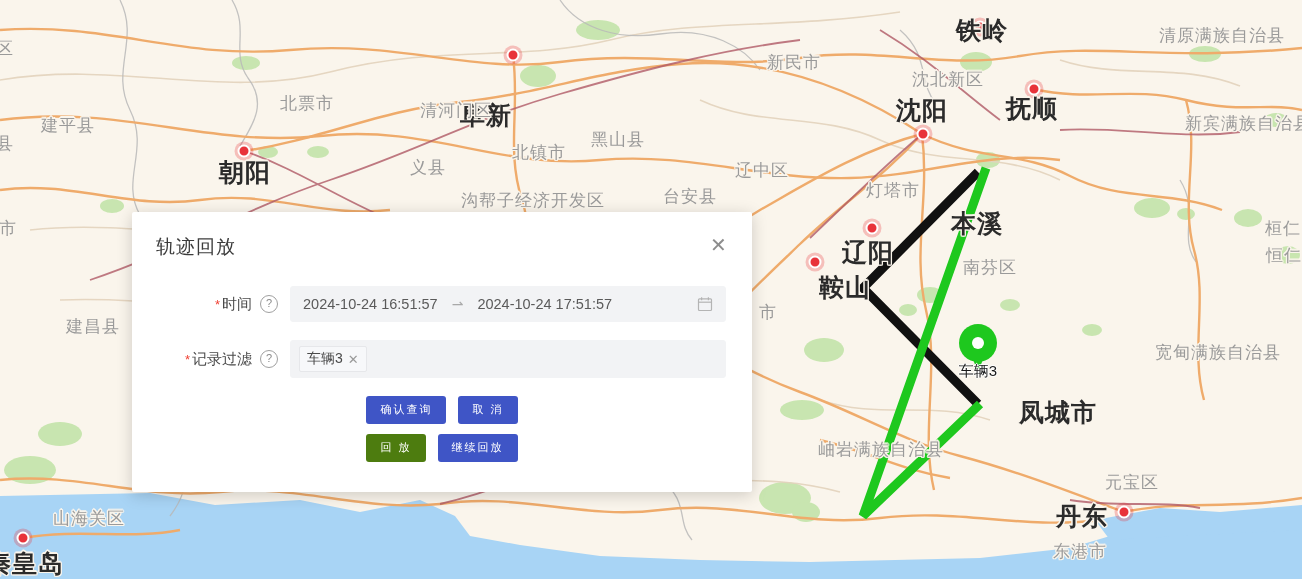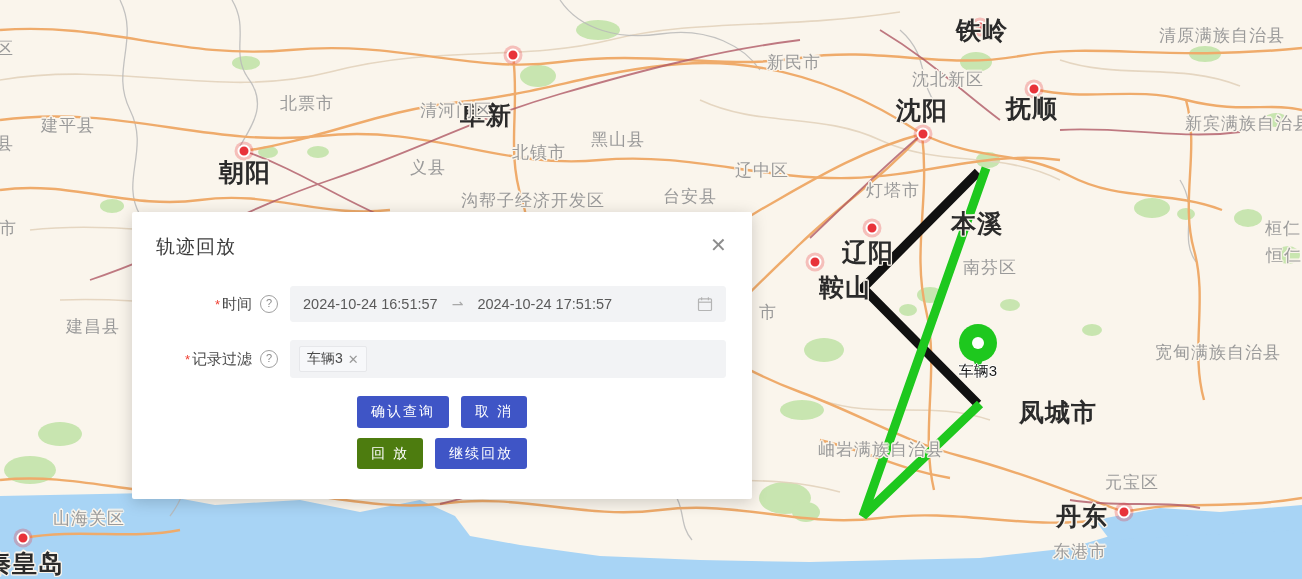--- a/index.html
+++ b/index.html
@@ -218,21 +218,21 @@
     justify-content: center;
     gap: 12px;
     margin-top: 4px;
   }
   .btn-row.second { margin-top: 10px; padding-bottom: 24px; }
 
   .btn {
     border: none;
     border-radius: 3px;
     color: #ffffff;
-    font-size: 14px;
+    font-size: 11px;
     padding: 7px 14px;
     cursor: pointer;
     letter-spacing: 2px;
     font-family: "Liberation Sans", "DejaVu Sans", sans-serif;
     line-height: 1.25;
   }
   .btn-primary { background: #3f55c6; }
   .btn-disabled { background: #4d7c0f; cursor: not-allowed; }
 </style>
 </head>

